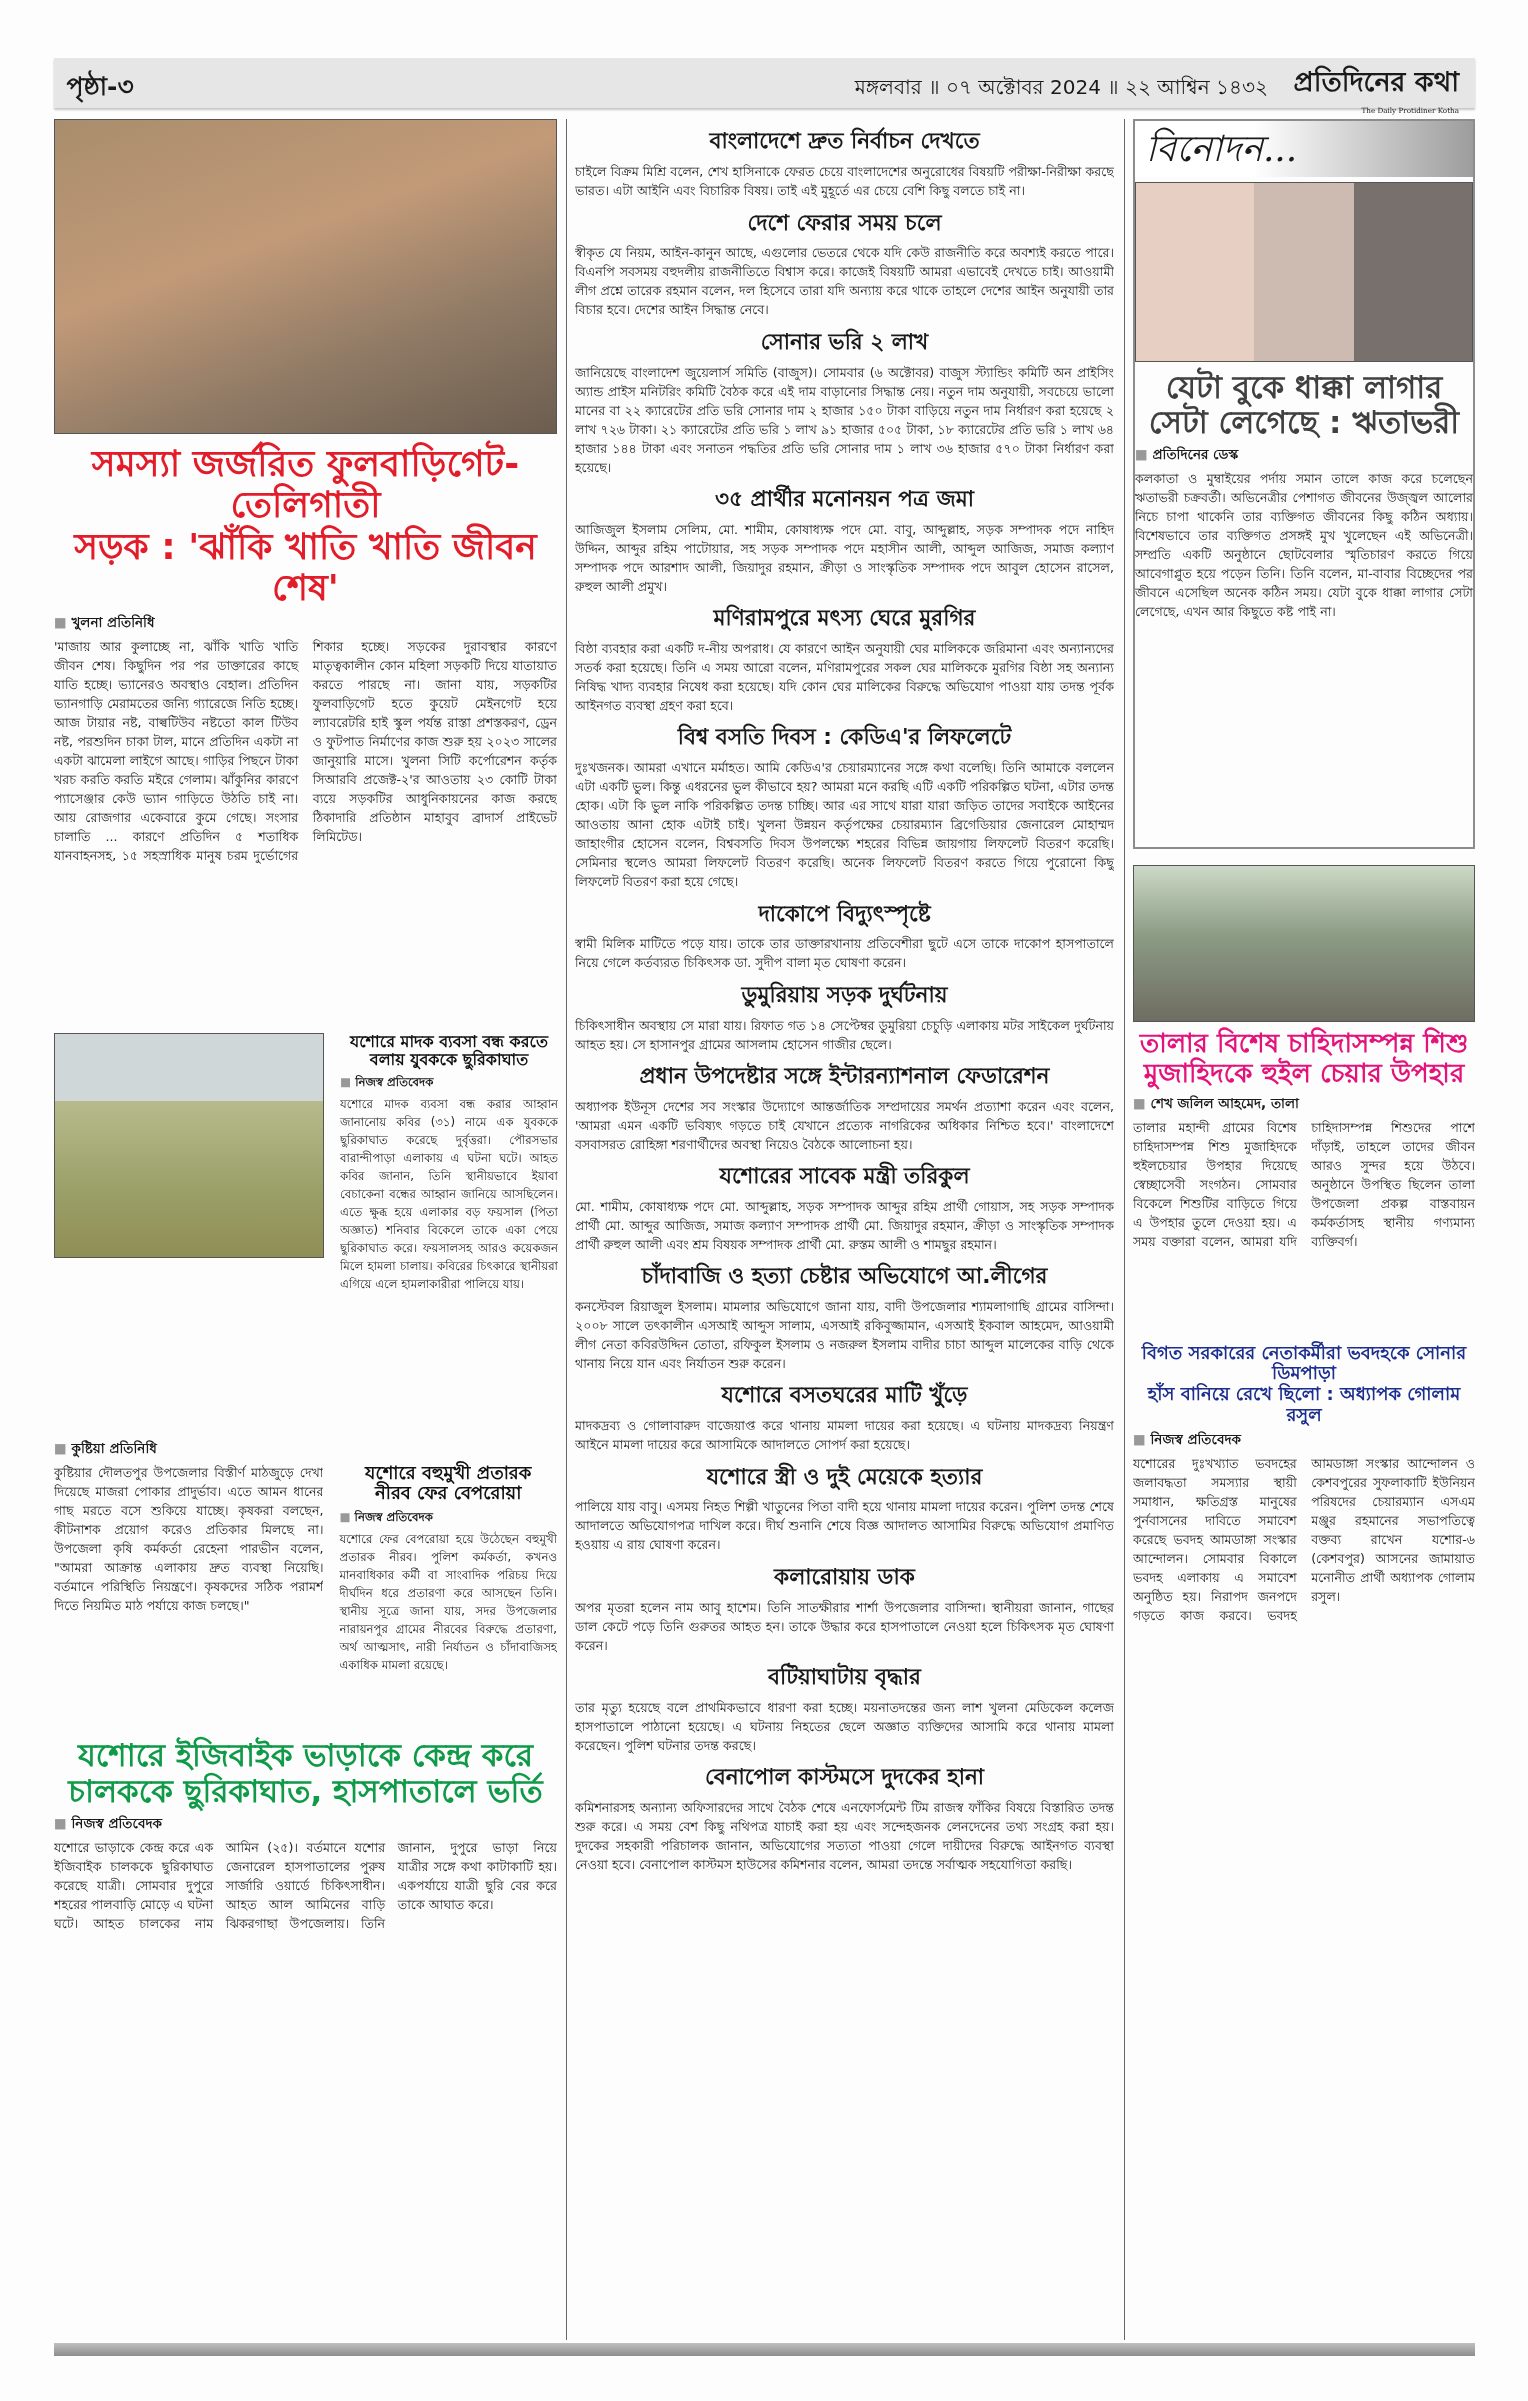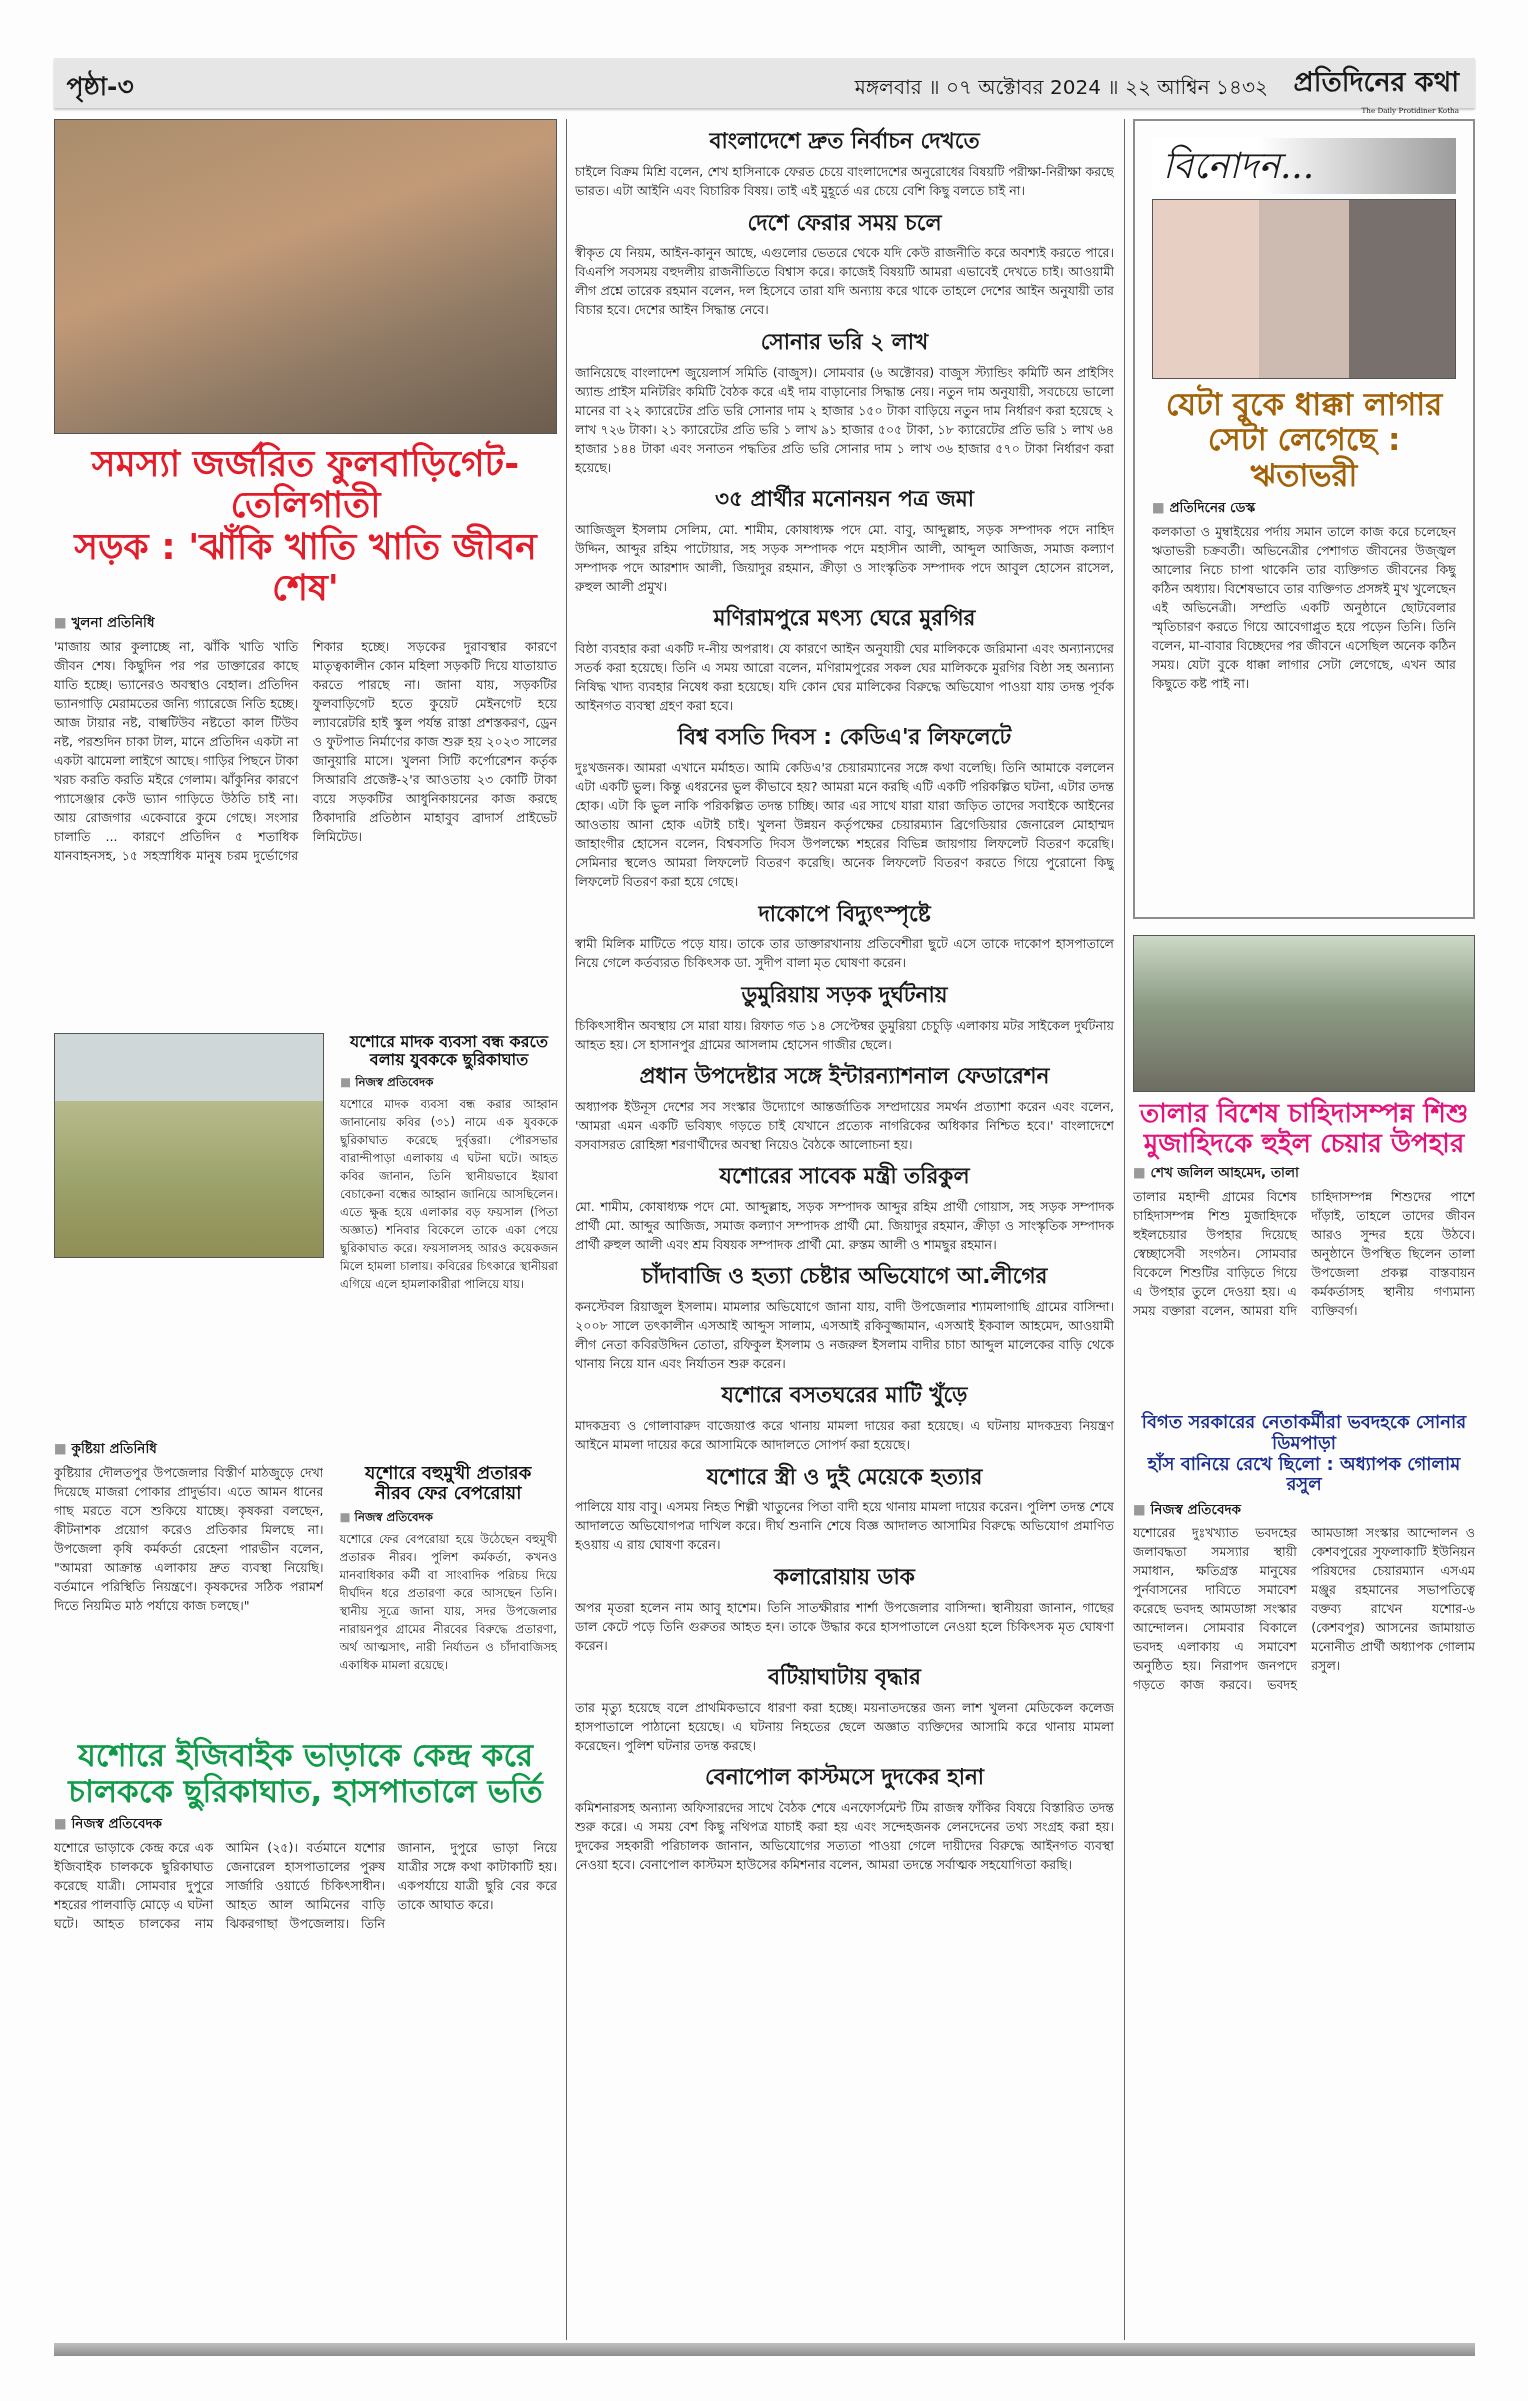--- a/index.html
+++ b/index.html
@@ -20,35 +20,35 @@
   .col-mid { position: absolute; left: 521px; top: 65px; width: 539px; }
   .col-right { position: absolute; left: 1079px; top: 65px; width: 342px; }
 
   .photo { background: linear-gradient(160deg,#a98d6c,#c29a78 40%,#8f7a65 70%,#6c5d4f); border: 0.9px solid #555; }
   .photo.field { background: linear-gradient(#cfd7d8 0 30%, #b7bb8c 30%, #9aa068 70%, #8f8e55); }
   .photo.stars { background: linear-gradient(90deg,#e8cfc4 0 35%, #cdbbb1 35% 65%, #77706c 65%); }
   .photo.group { background: linear-gradient(#cbd9c6,#8c9b84 45%,#6e6d62); }
 
   .hl { font-family: "DejaVu Sans", sans-serif; font-weight: bold; text-align: center; line-height: 1.15; }
   .red { color: #e31c2a; text-align: center; }
-  .green { color: #a16207; }
+  .green { color: #404040; }
   .blue { color: #2aa5e0; }
   .darkgreen { color: #0f9a48; }
   .pink { color: #e4137c; }
   .navy { color: #1c2f8f; }
   .black { color: #111; }
 
   .byline { font-size: 13.5px; font-weight: bold; margin: 3.6px 0 1.8px; }
   .byline::before { content: "■ "; color: #999; }
   .body { font-size: 12.6px; line-height: 19px; text-align: justify; color: #222; }
   .cols2 { column-count: 2; column-gap: 14.4px; }
   .cols3 { column-count: 3; column-gap: 12.6px; }
   .sub { font-size: 21.6px; font-weight: bold; text-align: center; margin: 5.4px 0 1.8px; }
   .vline { position: absolute; width: 0.9px; background: #666; }
-  .box { border: 2.7px solid #8c8c8c; padding: 17px; }
+  .box { border: 2.7px solid #8c8c8c; padding: 0; }
   .binodon { height: 56px; background: linear-gradient(90deg,#fff 0 35%, #9d9d9d); font-family: "DejaVu Serif", serif;
              font-size: 36px; font-style: italic; padding-left: 10.8px; line-height: 56px; }
 </style>
 </head>
 <body>
 
 <div class="page">
 
   <div class="header">
     <div class="pg">পৃষ্ঠা-৩</div>

